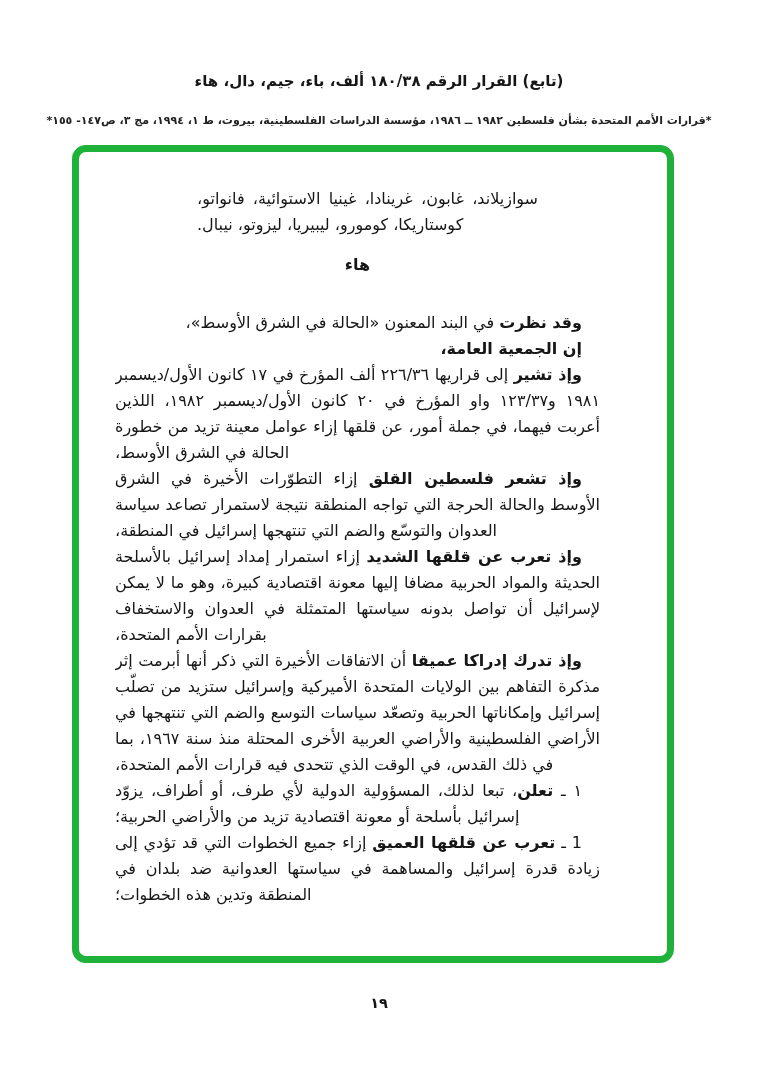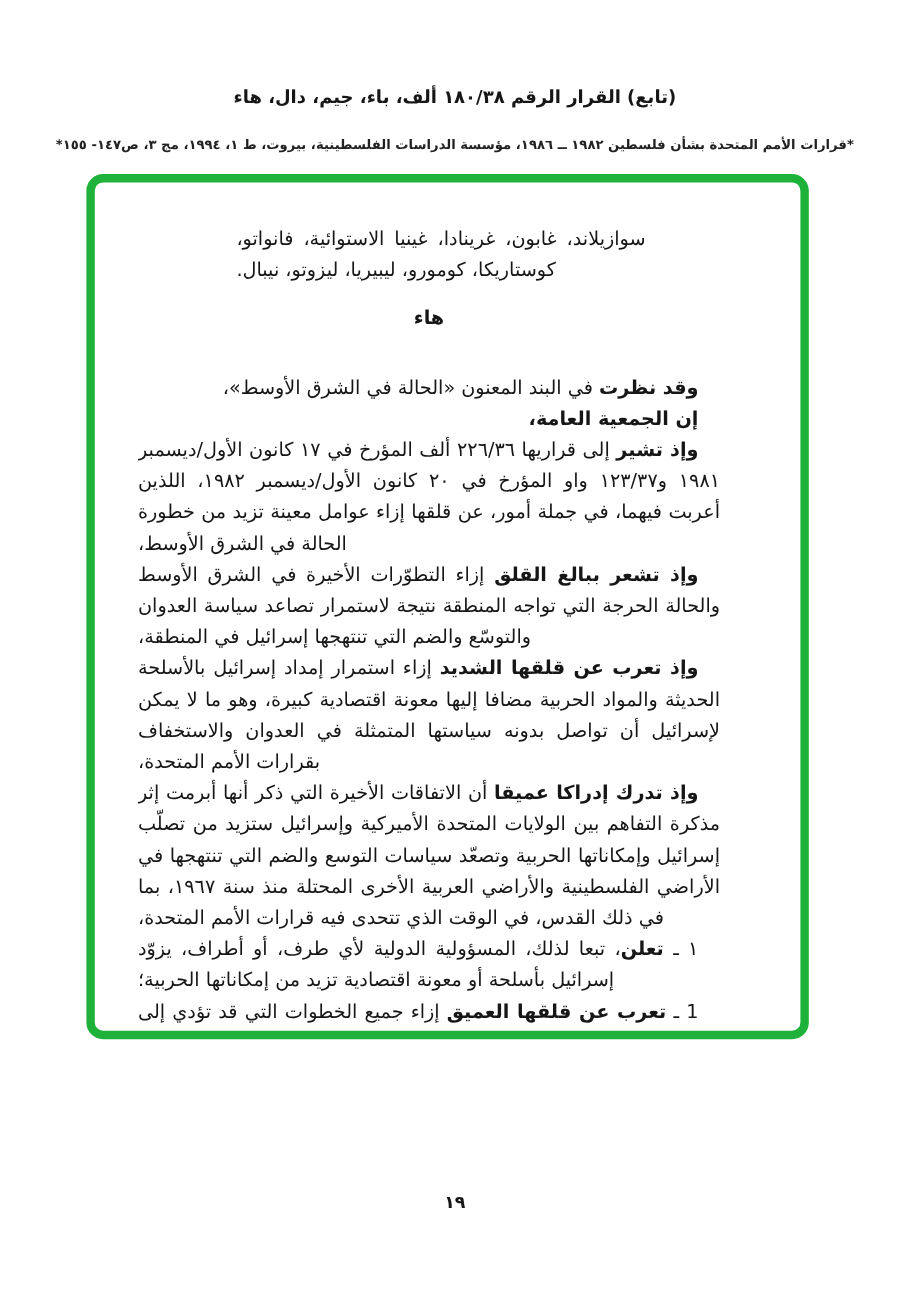--- a/index.html
+++ b/index.html
@@ -25,21 +25,21 @@
   }
   .doc-source {
     margin-top: 24px;
     font-size: 11px;
     font-weight: bold;
     color: #222;
   }
   .green-frame {
     position: absolute;
     left: 72px; top: 145px;
-    width: 602px; height: 721px;
+    width: 602px; height: 818px;
     border: 7px solid #1eb23b;
     border-radius: 14px;
     overflow: hidden;
   }
   .frame-content {
     position: absolute;
     top: 0; bottom: 0;
     left: 36px; right: 67px;
     padding-top: 34px;
     direction: rtl;
@@ -93,26 +93,26 @@
     <div class="countries">سوازيلاند، غابون، غرينادا، غينيا الاستوائية، فانواتو، كوستاريكا، كومورو، ليبيريا، ليزوتو، نيبال.</div>
 
     <div class="section-heading">هاء</div>
 
     <div class="para single"><span class="lead">وقد نظرت</span><span> في البند المعنون «الحالة في الشرق الأوسط»،</span></div>
 
     <div class="para single"><span class="lead">إن الجمعية العامة،</span><span></span></div>
 
     <div class="para"><span class="lead">وإذ تشير</span><span> إلى قراريها ٢٢٦/٣٦ ألف المؤرخ في ١٧ كانون الأول/ديسمبر ١٩٨١ و١٢٣/٣٧ واو المؤرخ في ٢٠ كانون الأول/ديسمبر ١٩٨٢، اللذين أعربت فيهما، في جملة أمور، عن قلقها إزاء عوامل معينة تزيد من خطورة الحالة في الشرق الأوسط،</span></div>
 
-    <div class="para"><span class="lead">وإذ تشعر ببالغ القلق</span><span> إزاء التطوّرات الأخيرة في الشرق الأوسط والحالة الحرجة التي تواجه المنطقة نتيجة لاستمرار تصاعد سياسة العدوان والتوسّع والضم التي تنتهجها إسرائيل في المنطقة،</span></div>
+    <div class="para"><span class="lead">وإذ تشعر فلسطين القلق</span><span> إزاء التطوّرات الأخيرة في الشرق الأوسط والحالة الحرجة التي تواجه المنطقة نتيجة لاستمرار تصاعد سياسة العدوان والتوسّع والضم التي تنتهجها إسرائيل في المنطقة،</span></div>
 
     <div class="para"><span class="lead">وإذ تعرب عن قلقها الشديد</span><span> إزاء استمرار إمداد إسرائيل بالأسلحة الحديثة والمواد الحربية مضافا إليها معونة اقتصادية كبيرة، وهو ما لا يمكن لإسرائيل أن تواصل بدونه سياستها المتمثلة في العدوان والاستخفاف بقرارات الأمم المتحدة،</span></div>
 
     <div class="para"><span class="lead">وإذ تدرك إدراكا عميقا</span><span> أن الاتفاقات الأخيرة التي ذكر أنها أبرمت إثر مذكرة التفاهم بين الولايات المتحدة الأميركية وإسرائيل ستزيد من تصلّب إسرائيل وإمكاناتها الحربية وتصعّد سياسات التوسع والضم التي تنتهجها في الأراضي الفلسطينية والأراضي العربية الأخرى المحتلة منذ سنة ١٩٦٧، بما في ذلك القدس، في الوقت الذي تتحدى فيه قرارات الأمم المتحدة،</span></div>
 
-    <div class="para"><span>١ ـ </span><span class="lead">تعلن</span><span>، تبعا لذلك، المسؤولية الدولية لأي طرف، أو أطراف، يزوّد إسرائيل بأسلحة أو معونة اقتصادية تزيد من إمكاناتها الحربية؛</span></div>
+    <div class="para"><span>١ ـ </span><span class="lead">تعلن</span><span>، تبعا لذلك، المسؤولية الدولية لأي طرف، أو أطراف، يزوّد إسرائيل بأسلحة أو معونة اقتصادية تزيد من والأراضي الحربية؛</span></div>
 
     <div class="para"><span>1 ـ </span><span class="lead">تعرب عن قلقها العميق</span><span> إزاء جميع الخطوات التي قد تؤدي إلى زيادة قدرة إسرائيل والمساهمة في سياستها العدوانية ضد بلدان في المنطقة وتدين هذه الخطوات؛</span></div>
 
   </div>
 </div>
 
 <div class="page-number">١٩</div>
 
 </body></html>

